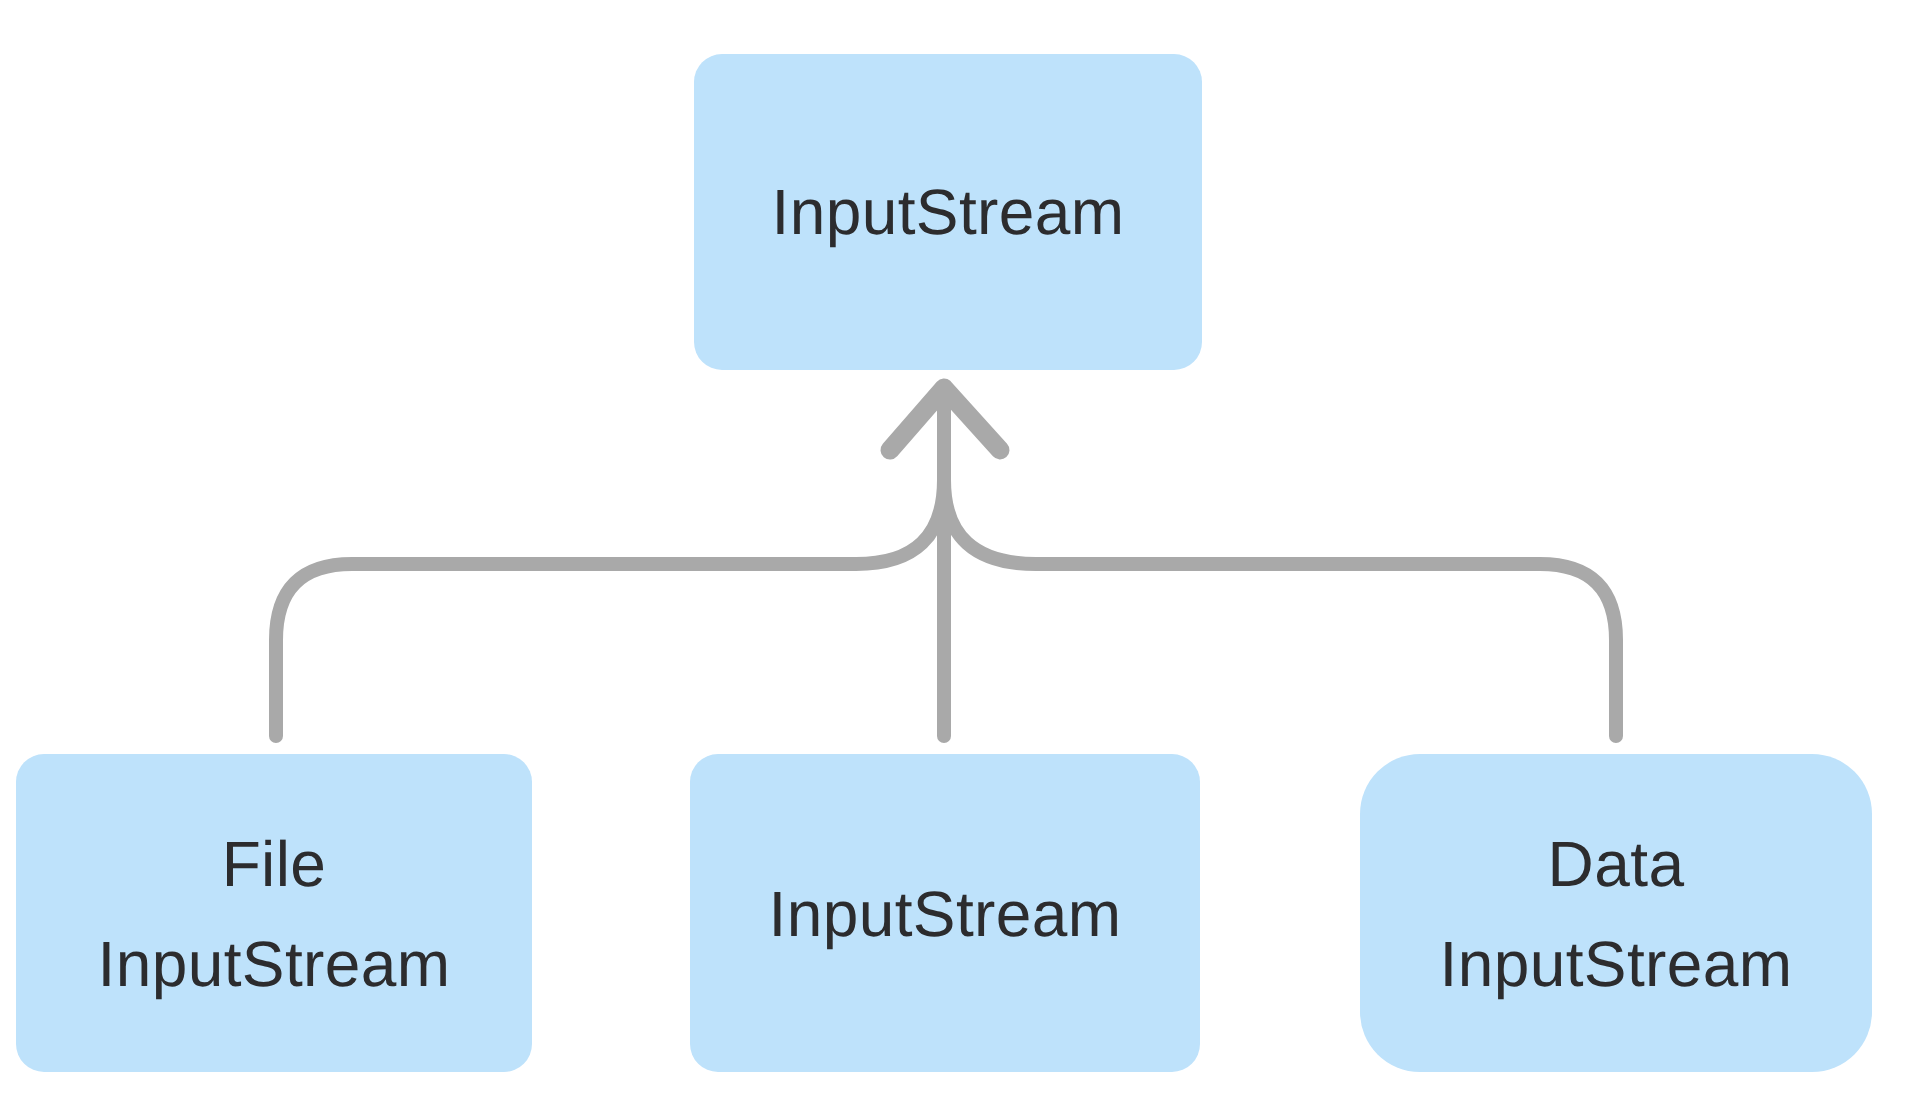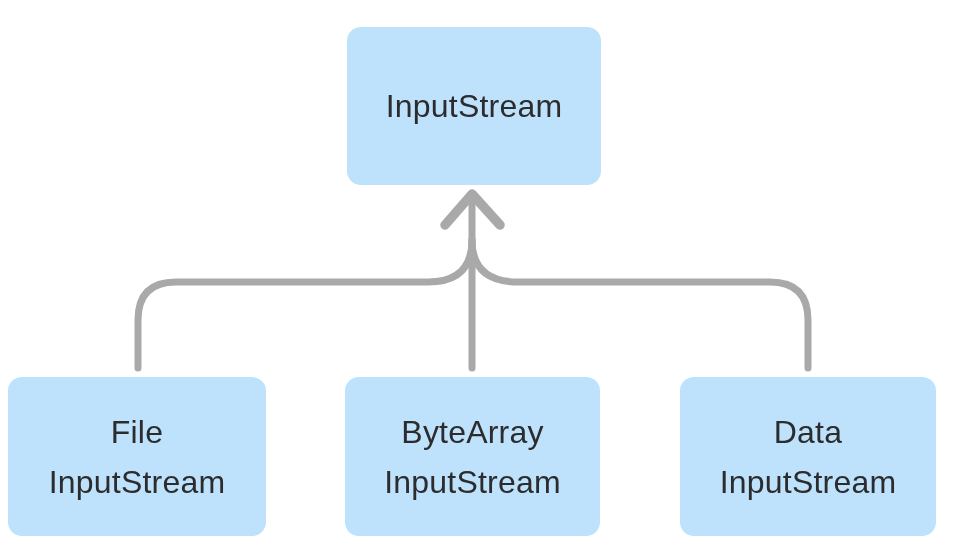--- a/index.html
+++ b/index.html
@@ -35,21 +35,21 @@
     text-align: center;
     color: #2c2c2e;
     font-size: 32px;
     line-height: 50px;
     font-weight: 400;
     letter-spacing: 0.2px;
   }
   .box-parent  { left: 347px; top: 27px;  width: 254px; height: 158px; }
   .box-child-0 { left: 8px;   top: 377px; width: 258px; height: 159px; align-items: center; }
   .box-child-1 { left: 345px; top: 377px; width: 255px; height: 159px; }
-  .box-child-2 { left: 680px; top: 377px; width: 256px; height: 159px; }
+  .box-child-2 { left: 680px; top: 377px; width: 256px; height: 159px; border-radius: 30px; }
 </style>
 </head>
 <body>
 
 <div class="stage">
 
   <svg class="connectors" viewBox="0 0 954 554" xmlns="http://www.w3.org/2000/svg">
     <g fill="none" stroke="#a9a9a9" stroke-width="7" stroke-linecap="round">
 
       <path d="M 138 368 L 138 320 Q 138 282 176 282 L 428 282 Q 472 282 472 240"></path>
@@ -65,21 +65,20 @@
   <div class="box box-parent">
     <span>InputStream</span>
   </div>
 
   <div class="box box-child-0">
     <span>File</span>
     <span>InputStream</span>
   </div>
 
   <div class="box box-child-1">
-    <span>ByteArray</span>
     <span>InputStream</span>
   </div>
 
   <div class="box box-child-2">
     <span>Data</span>
     <span>InputStream</span>
   </div>
 
 </div>
 

